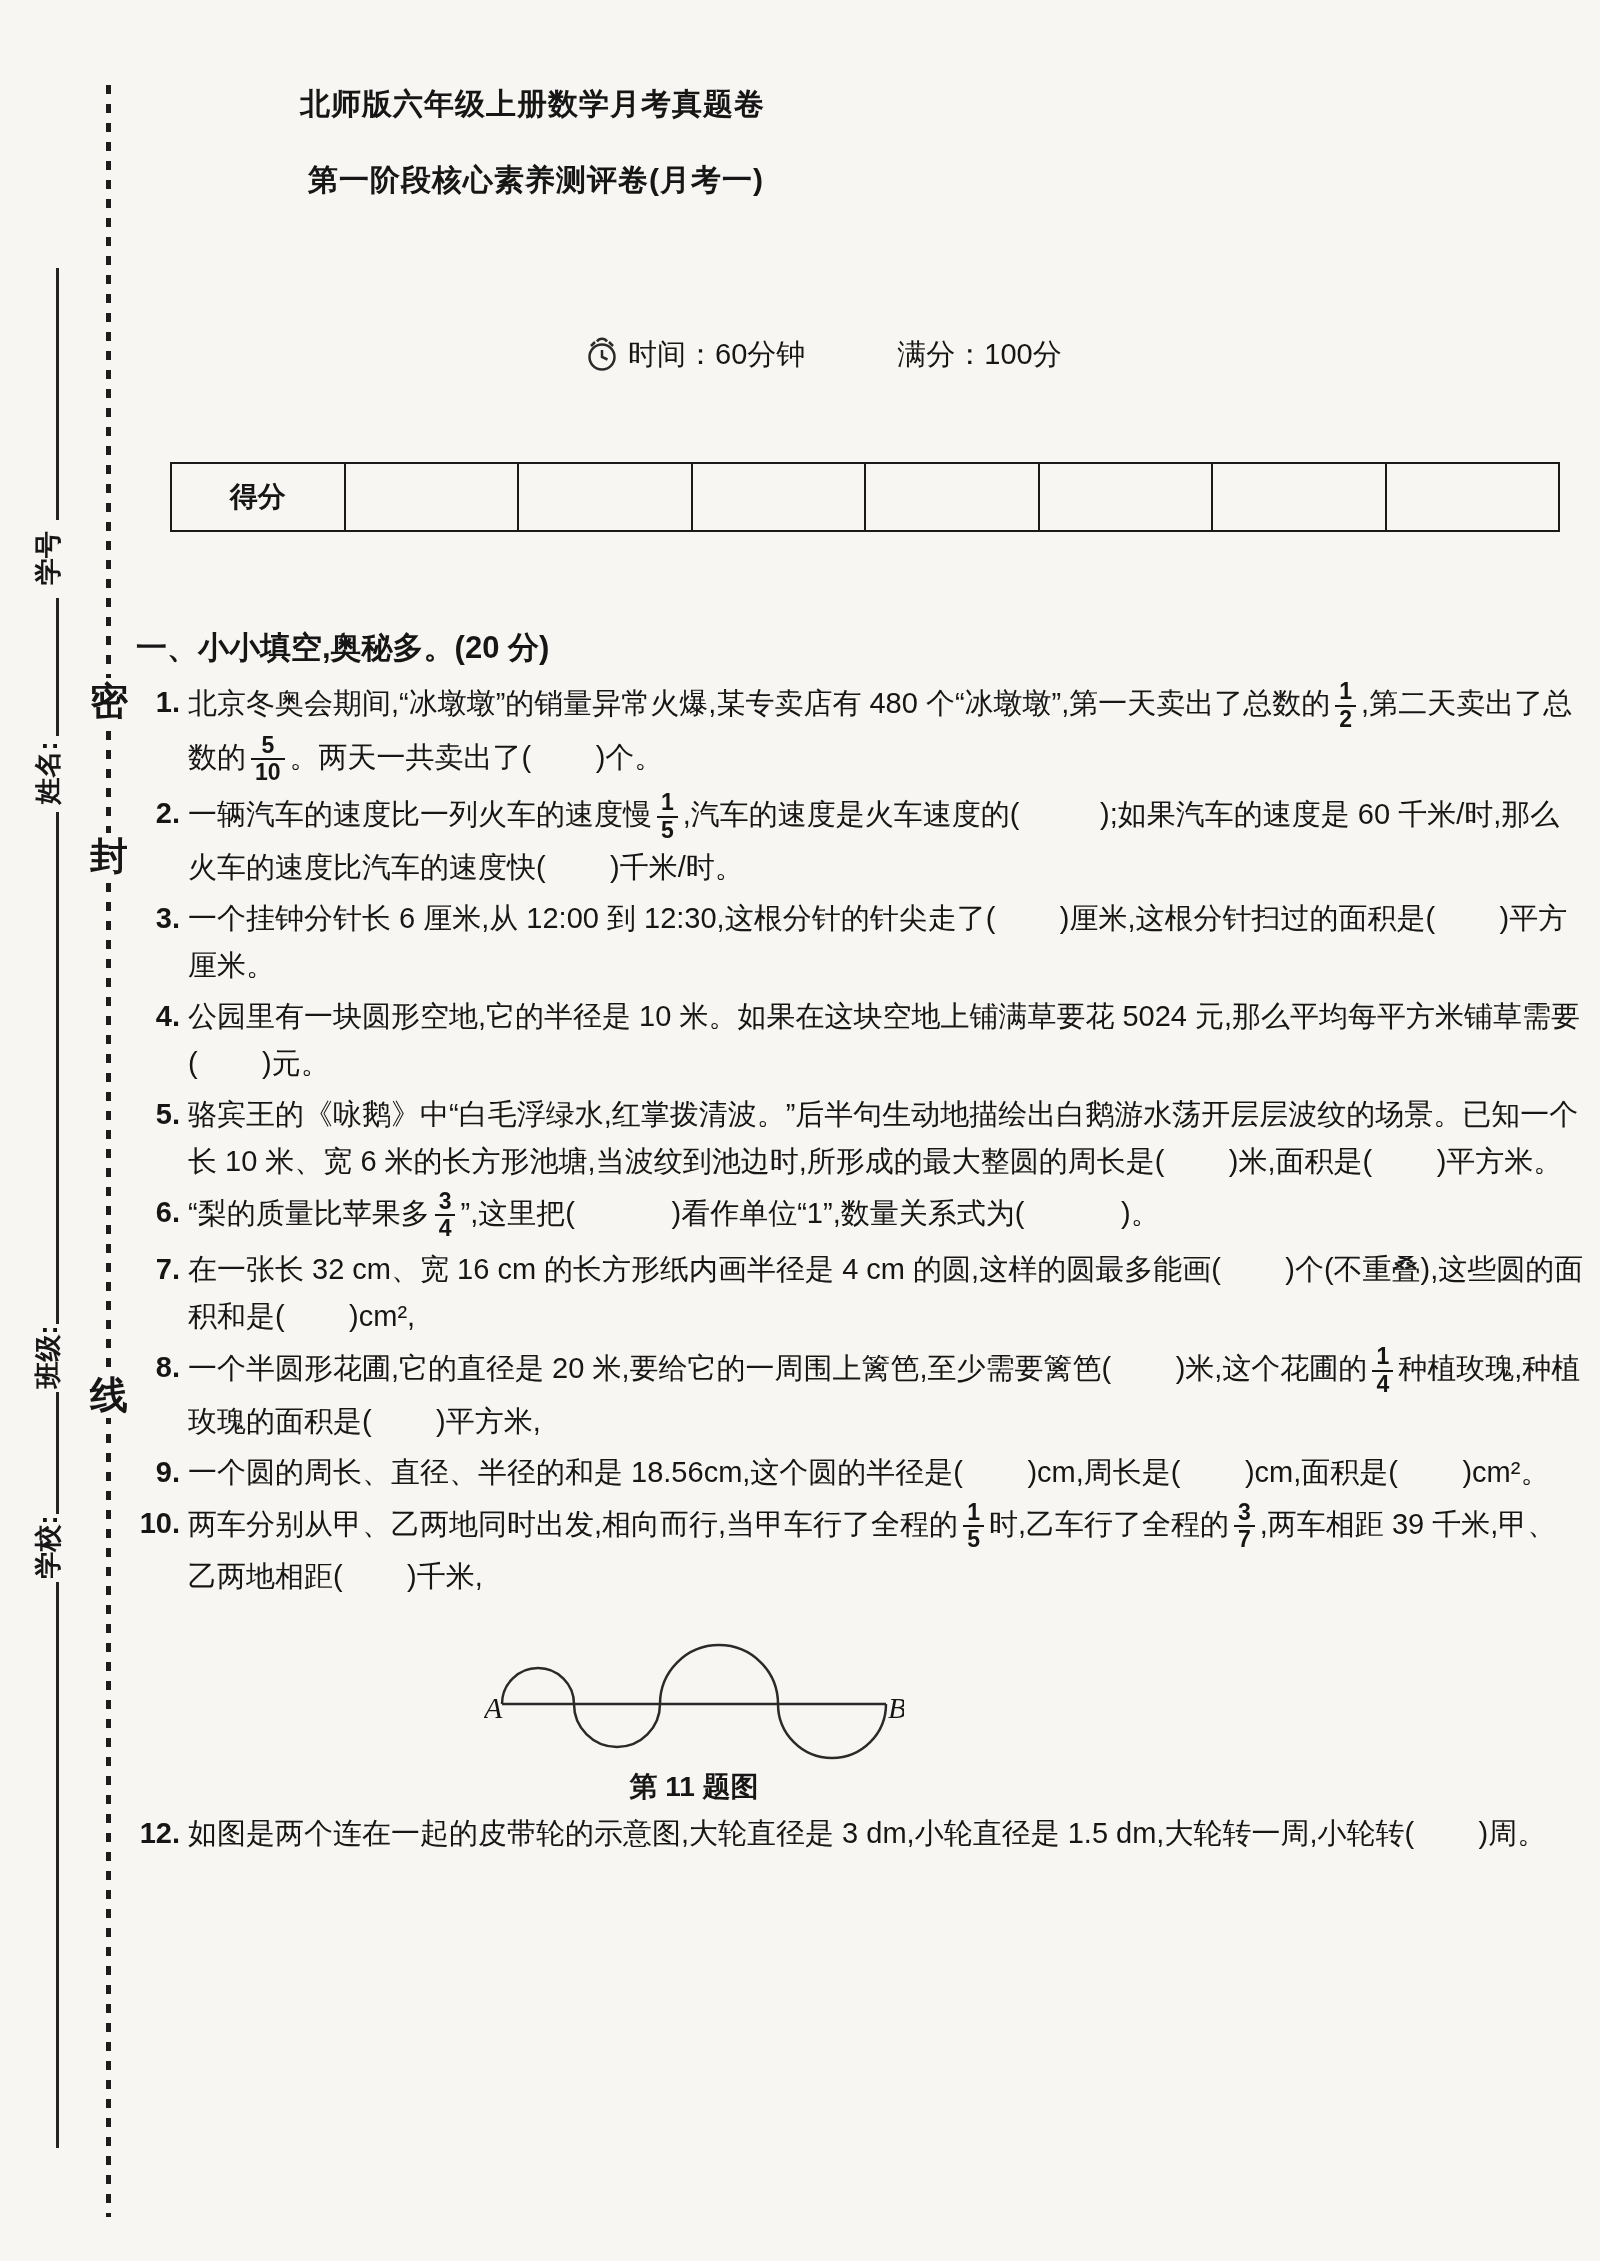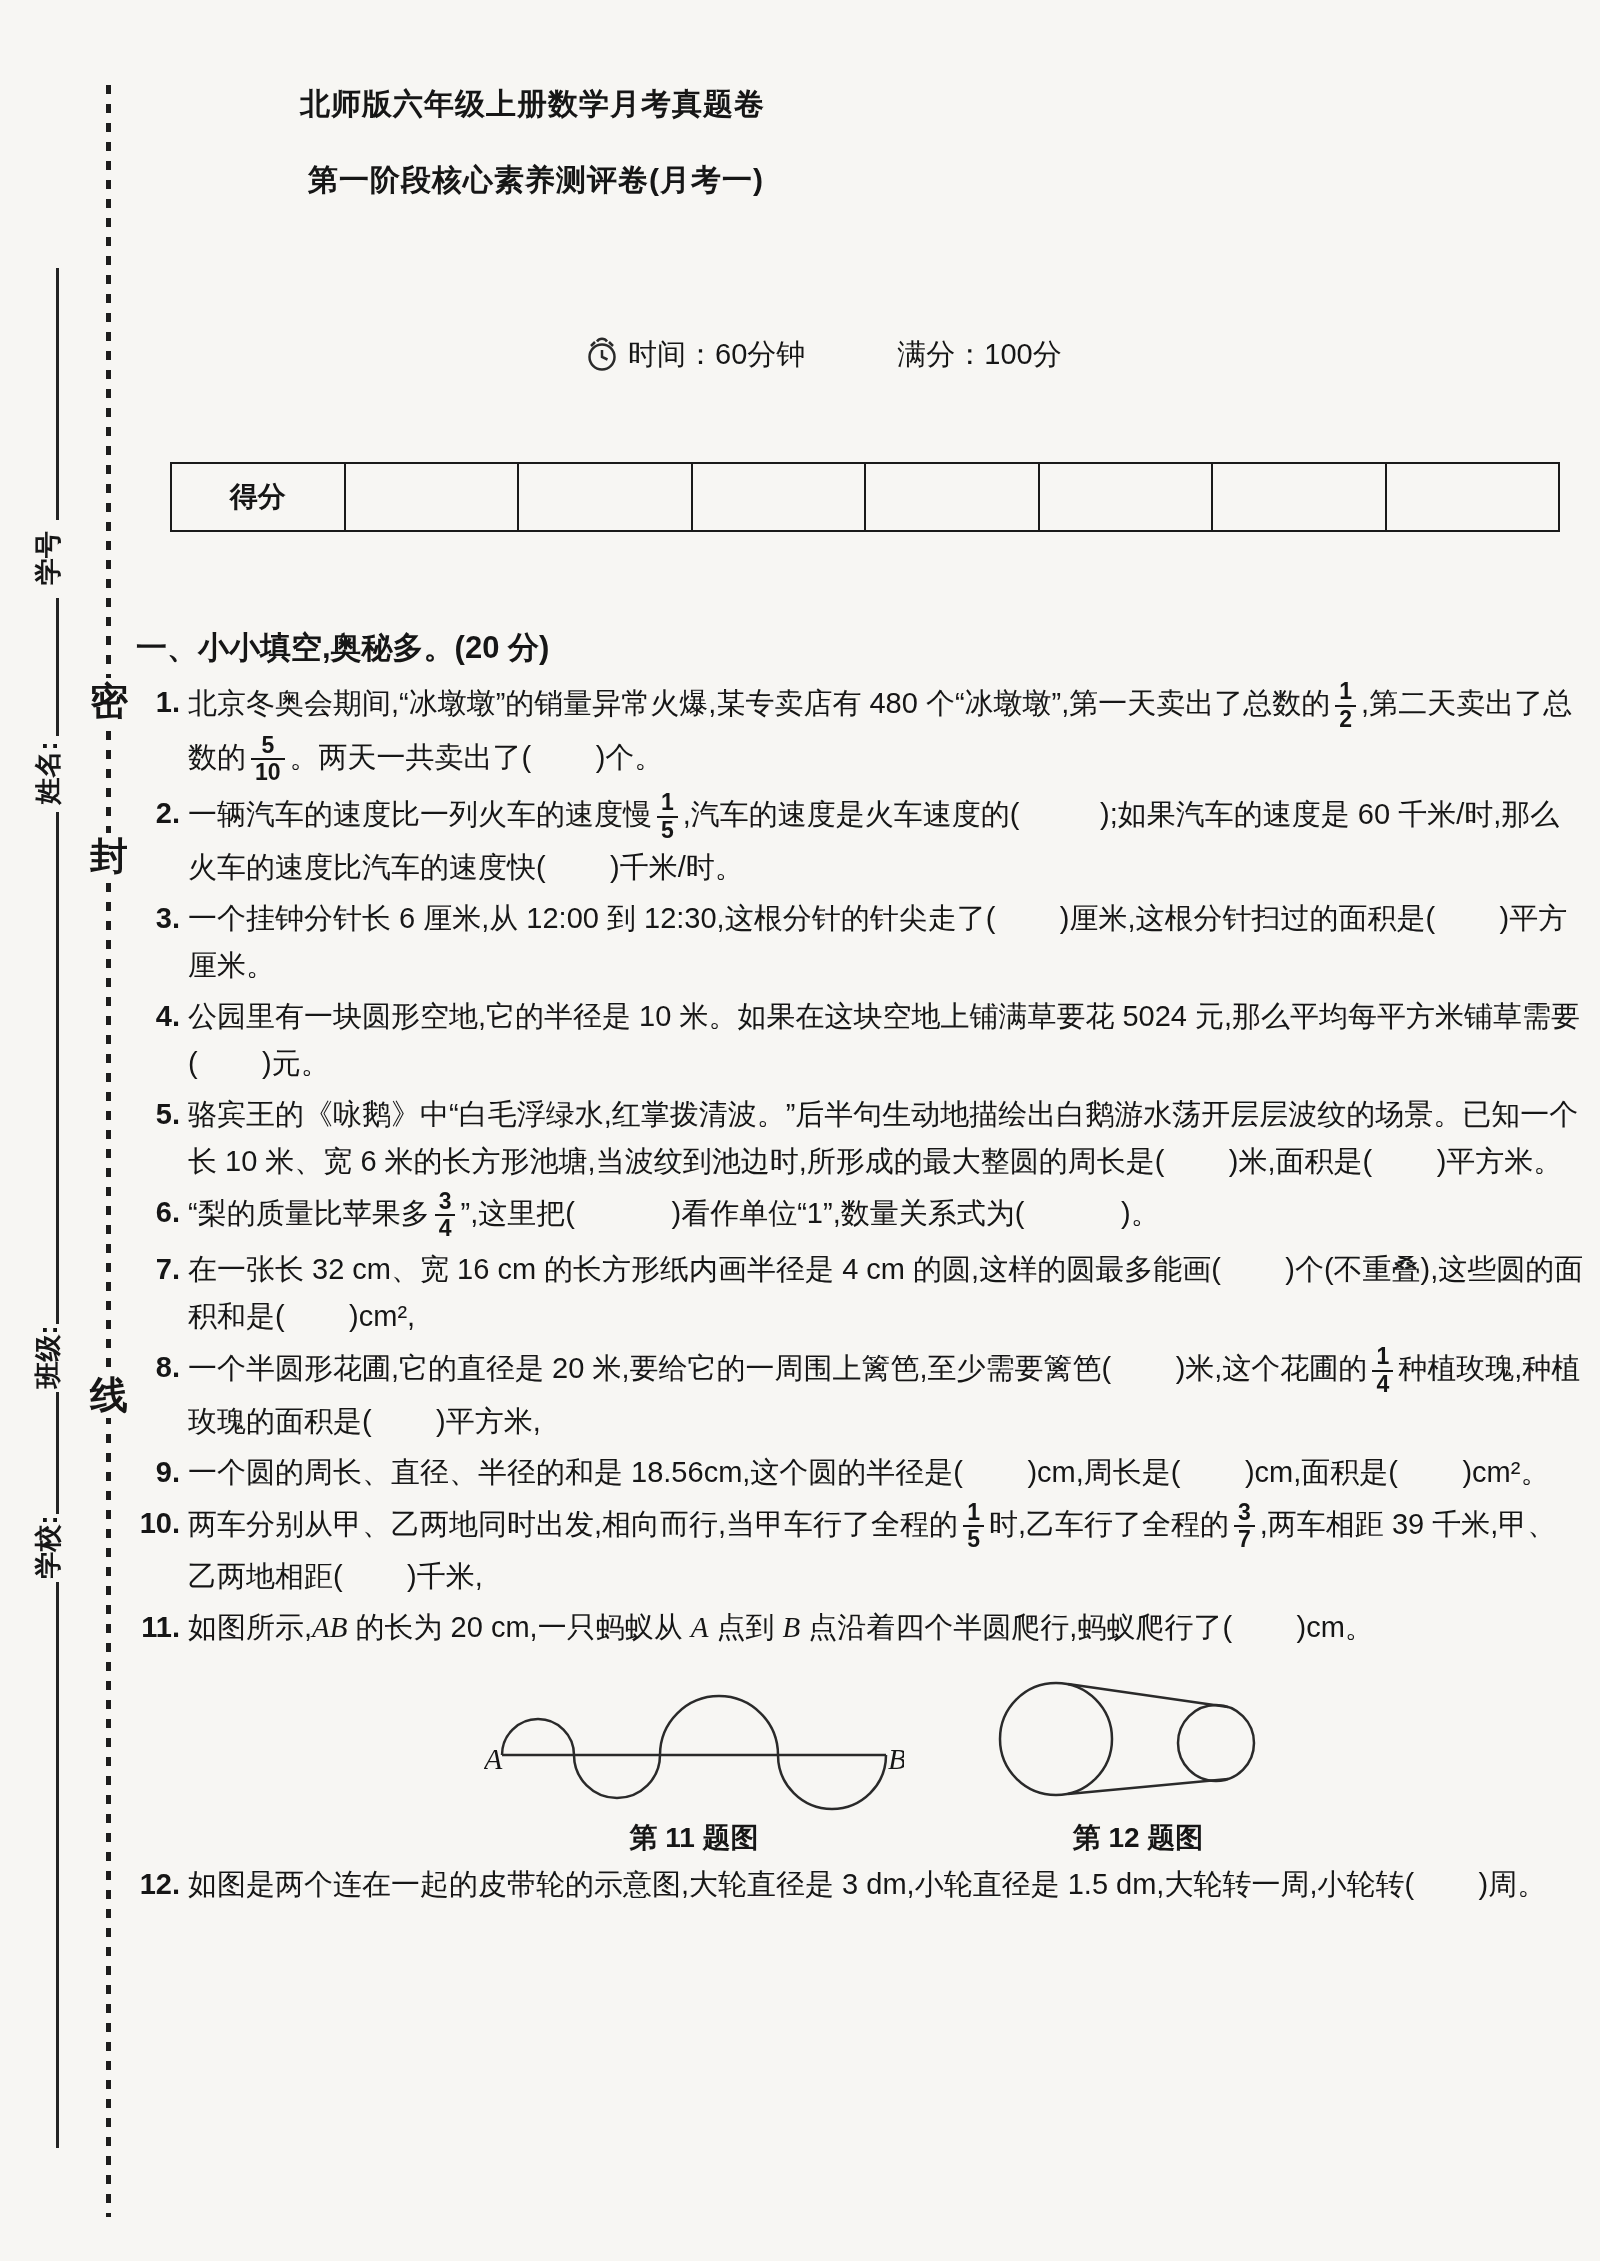--- a/index.html
+++ b/index.html
@@ -129,42 +129,32 @@
         <div class="q"><span class="qnum">1.</span>北京冬奥会期间,“冰墩墩”的销量异常火爆,某专卖店有 480 个“冰墩墩”,第一天卖出了总数的<span class="frac"><span class="fn">1</span><span class="fd">2</span></span>,第二天卖出了总数的<span class="frac"><span class="fn">5</span><span class="fd">10</span></span>。两天一共卖出了(        )个。</div>
         <div class="q"><span class="qnum">2.</span>一辆汽车的速度比一列火车的速度慢<span class="frac"><span class="fn">1</span><span class="fd">5</span></span>,汽车的速度是火车速度的(          );如果汽车的速度是 60 千米/时,那么火车的速度比汽车的速度快(        )千米/时。</div>
         <div class="q"><span class="qnum">3.</span>一个挂钟分针长 6 厘米,从 12:00 到 12:30,这根分针的针尖走了(        )厘米,这根分针扫过的面积是(        )平方厘米。</div>
         <div class="q"><span class="qnum">4.</span>公园里有一块圆形空地,它的半径是 10 米。如果在这块空地上铺满草要花 5024 元,那么平均每平方米铺草需要(        )元。</div>
         <div class="q"><span class="qnum">5.</span>骆宾王的《咏鹅》中“白毛浮绿水,红掌拨清波。”后半句生动地描绘出白鹅游水荡开层层波纹的场景。已知一个长 10 米、宽 6 米的长方形池塘,当波纹到池边时,所形成的最大整圆的周长是(        )米,面积是(        )平方米。</div>
         <div class="q"><span class="qnum">6.</span>“梨的质量比苹果多<span class="frac"><span class="fn">3</span><span class="fd">4</span></span>”,这里把(            )看作单位“1”,数量关系式为(            )。</div>
         <div class="q"><span class="qnum">7.</span>在一张长 32 cm、宽 16 cm 的长方形纸内画半径是 4 cm 的圆,这样的圆最多能画(        )个(不重叠),这些圆的面积和是(        )cm²,</div>
         <div class="q"><span class="qnum">8.</span>一个半圆形花圃,它的直径是 20 米,要给它的一周围上篱笆,至少需要篱笆(        )米,这个花圃的<span class="frac"><span class="fn">1</span><span class="fd">4</span></span>种植玫瑰,种植玫瑰的面积是(        )平方米,</div>
         <div class="q"><span class="qnum">9.</span>一个圆的周长、直径、半径的和是 18.56cm,这个圆的半径是(        )cm,周长是(        )cm,面积是(        )cm²。</div>
         <div class="q"><span class="qnum">10.</span>两车分别从甲、乙两地同时出发,相向而行,当甲车行了全程的<span class="frac"><span class="fn">1</span><span class="fd">5</span></span>时,乙车行了全程的<span class="frac"><span class="fn">3</span><span class="fd">7</span></span>,两车相距 39 千米,甲、乙两地相距(        )千米,</div>
-        <div class="q"><span class="qnum">11.</span>如图所示,<span class="var">AB</span> 的长为 20 cm,一只蚂蚁从 <span class="var">A</span> 点到 <span class="var">B</span> 点沿着四个半圆爬行,蚂蚁爬行了(        )cm。</div>
       </div>
 
     <div class="figure-row">
       <div class="figblock fb1">
         <svg width="420" height="152" viewBox="0 0 420 152">
           <path class="stroke" d="M18 88 L402 88"></path>
           <path class="stroke" d="M18 88 A36 36 0 0 1 90 88 A43 43 0 0 0 176 88 A59 59 0 0 1 294 88 A54 54 0 0 0 402 88"></path>
           <text x="0" y="102" font-style="italic" font-family="Liberation Serif, serif">A</text>
           <text x="404" y="102" font-style="italic" font-family="Liberation Serif, serif">B</text>
         </svg>
         <div class="figcap">第 11 题图</div>
       </div>
-      <div class="figblock fb2">
-        <svg width="300" height="152" viewBox="0 0 300 152">
-          <circle class="stroke" cx="68" cy="72" r="56"></circle>
-          <circle class="stroke" cx="228" cy="76" r="38"></circle>
-          <path class="stroke" d="M80 17 L240 40"></path>
-          <path class="stroke" d="M80 127 L240 112"></path>
-        </svg>
-        <div class="figcap">第 12 题图</div>
-      </div>
     </div>
 
     <div id="qlist2">
         <div class="q"><span class="qnum">12.</span>如图是两个连在一起的皮带轮的示意图,大轮直径是 3 dm,小轮直径是 1.5 dm,大轮转一周,小轮转(        )周。</div>
       </div>
   </div>
 
 </div>
 
 </body></html>

